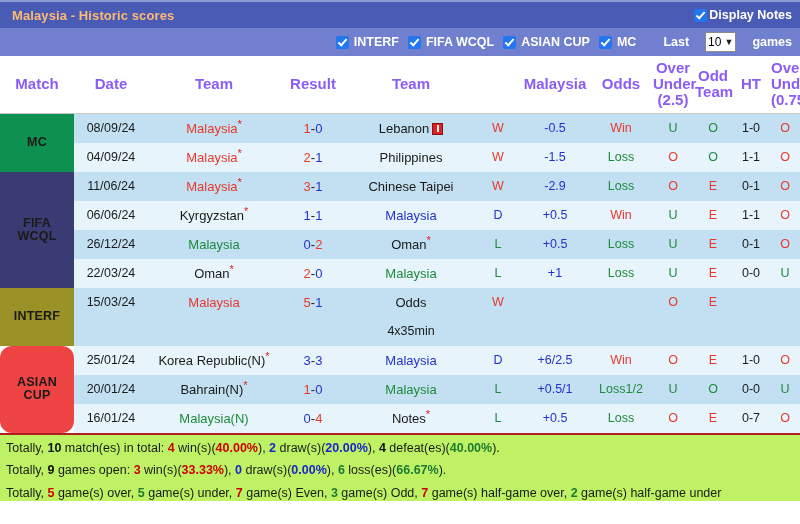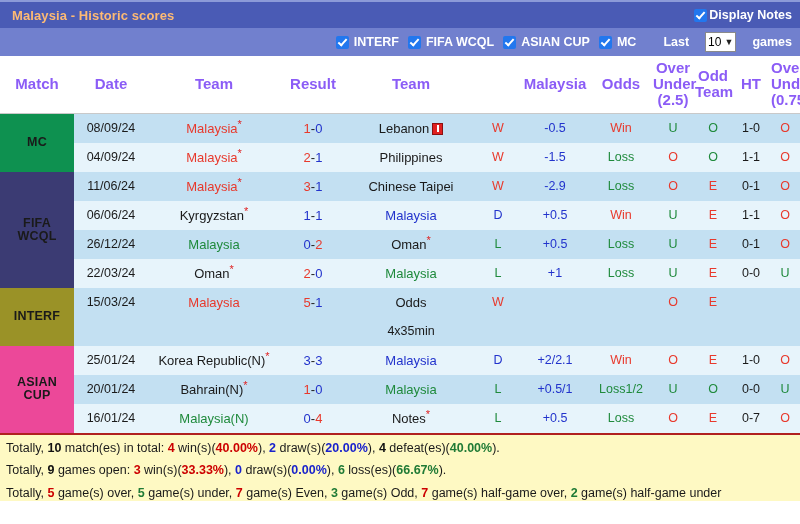--- a/index.html
+++ b/index.html
@@ -200,21 +200,21 @@
     width: 2.5px;
     height: 7px;
     background: #ffffff;
   }
 
   
   .summary {
     border-top: 2px solid #b02020;
     padding: 6px 6px 0 6px;
     box-sizing: border-box;
-    background: #fef9c3;
+    background: #bef264;
   }
   .summary p {
     margin: 0 0 7px 0;
     font-size: 12.5px;
     color: #1a1a1a;
     line-height: 1.25;
     white-space: nowrap;
   }
   .s-red   { color: #cc0000; font-weight: bold; }
   .s-blue  { color: #1a23cc; font-weight: bold; }
@@ -397,27 +397,27 @@
           <td><span class="c-red">E</span></td>
           <td><span class="c-dark"></span></td>
           <td><span class="c-dark"></span></td>
         </tr>
         <tr class="row-a">
           <td colspan="3"></td>
           <td class="smallnote">4x35min</td>
           <td colspan="7"></td>
         </tr>
         <tr class="row-b">
-          <td class="badge-cell" rowspan="3" style="background: #ec4899;"><span>ASIAN</span><br><span>CUP</span></td>
+          <td class="badge-cell" rowspan="3" style="background: #ef4444; border-radius: 12px;"><span>ASIAN</span><br><span>CUP</span></td>
           <td>25/01/24</td>
           <td><span class="teamname c-dark">Korea Republic(N)</span><span class="star">*</span></td>
           <td><span class="result c-blue">3</span><span class="result c-dark">-</span><span class="result c-blue">3</span></td>
           <td><span class="teamname c-blue">Malaysia</span></td>
           <td><span class="c-blue">D</span></td>
-          <td><span class="c-blue">+2/2.1</span></td>
+          <td><span class="c-blue">+6/2.5</span></td>
           <td><span class="c-red">Win</span></td>
           <td><span class="c-red">O</span></td>
           <td><span class="c-red">E</span></td>
           <td><span class="c-dark">1-0</span></td>
           <td><span class="c-red">O</span></td>
         </tr>
         <tr class="row-a">
           <td>20/01/24</td>
           <td><span class="teamname c-dark">Bahrain(N)</span><span class="star">*</span></td>
           <td><span class="result c-red">1</span><span class="result c-dark">-</span><span class="result c-blue">0</span></td>

